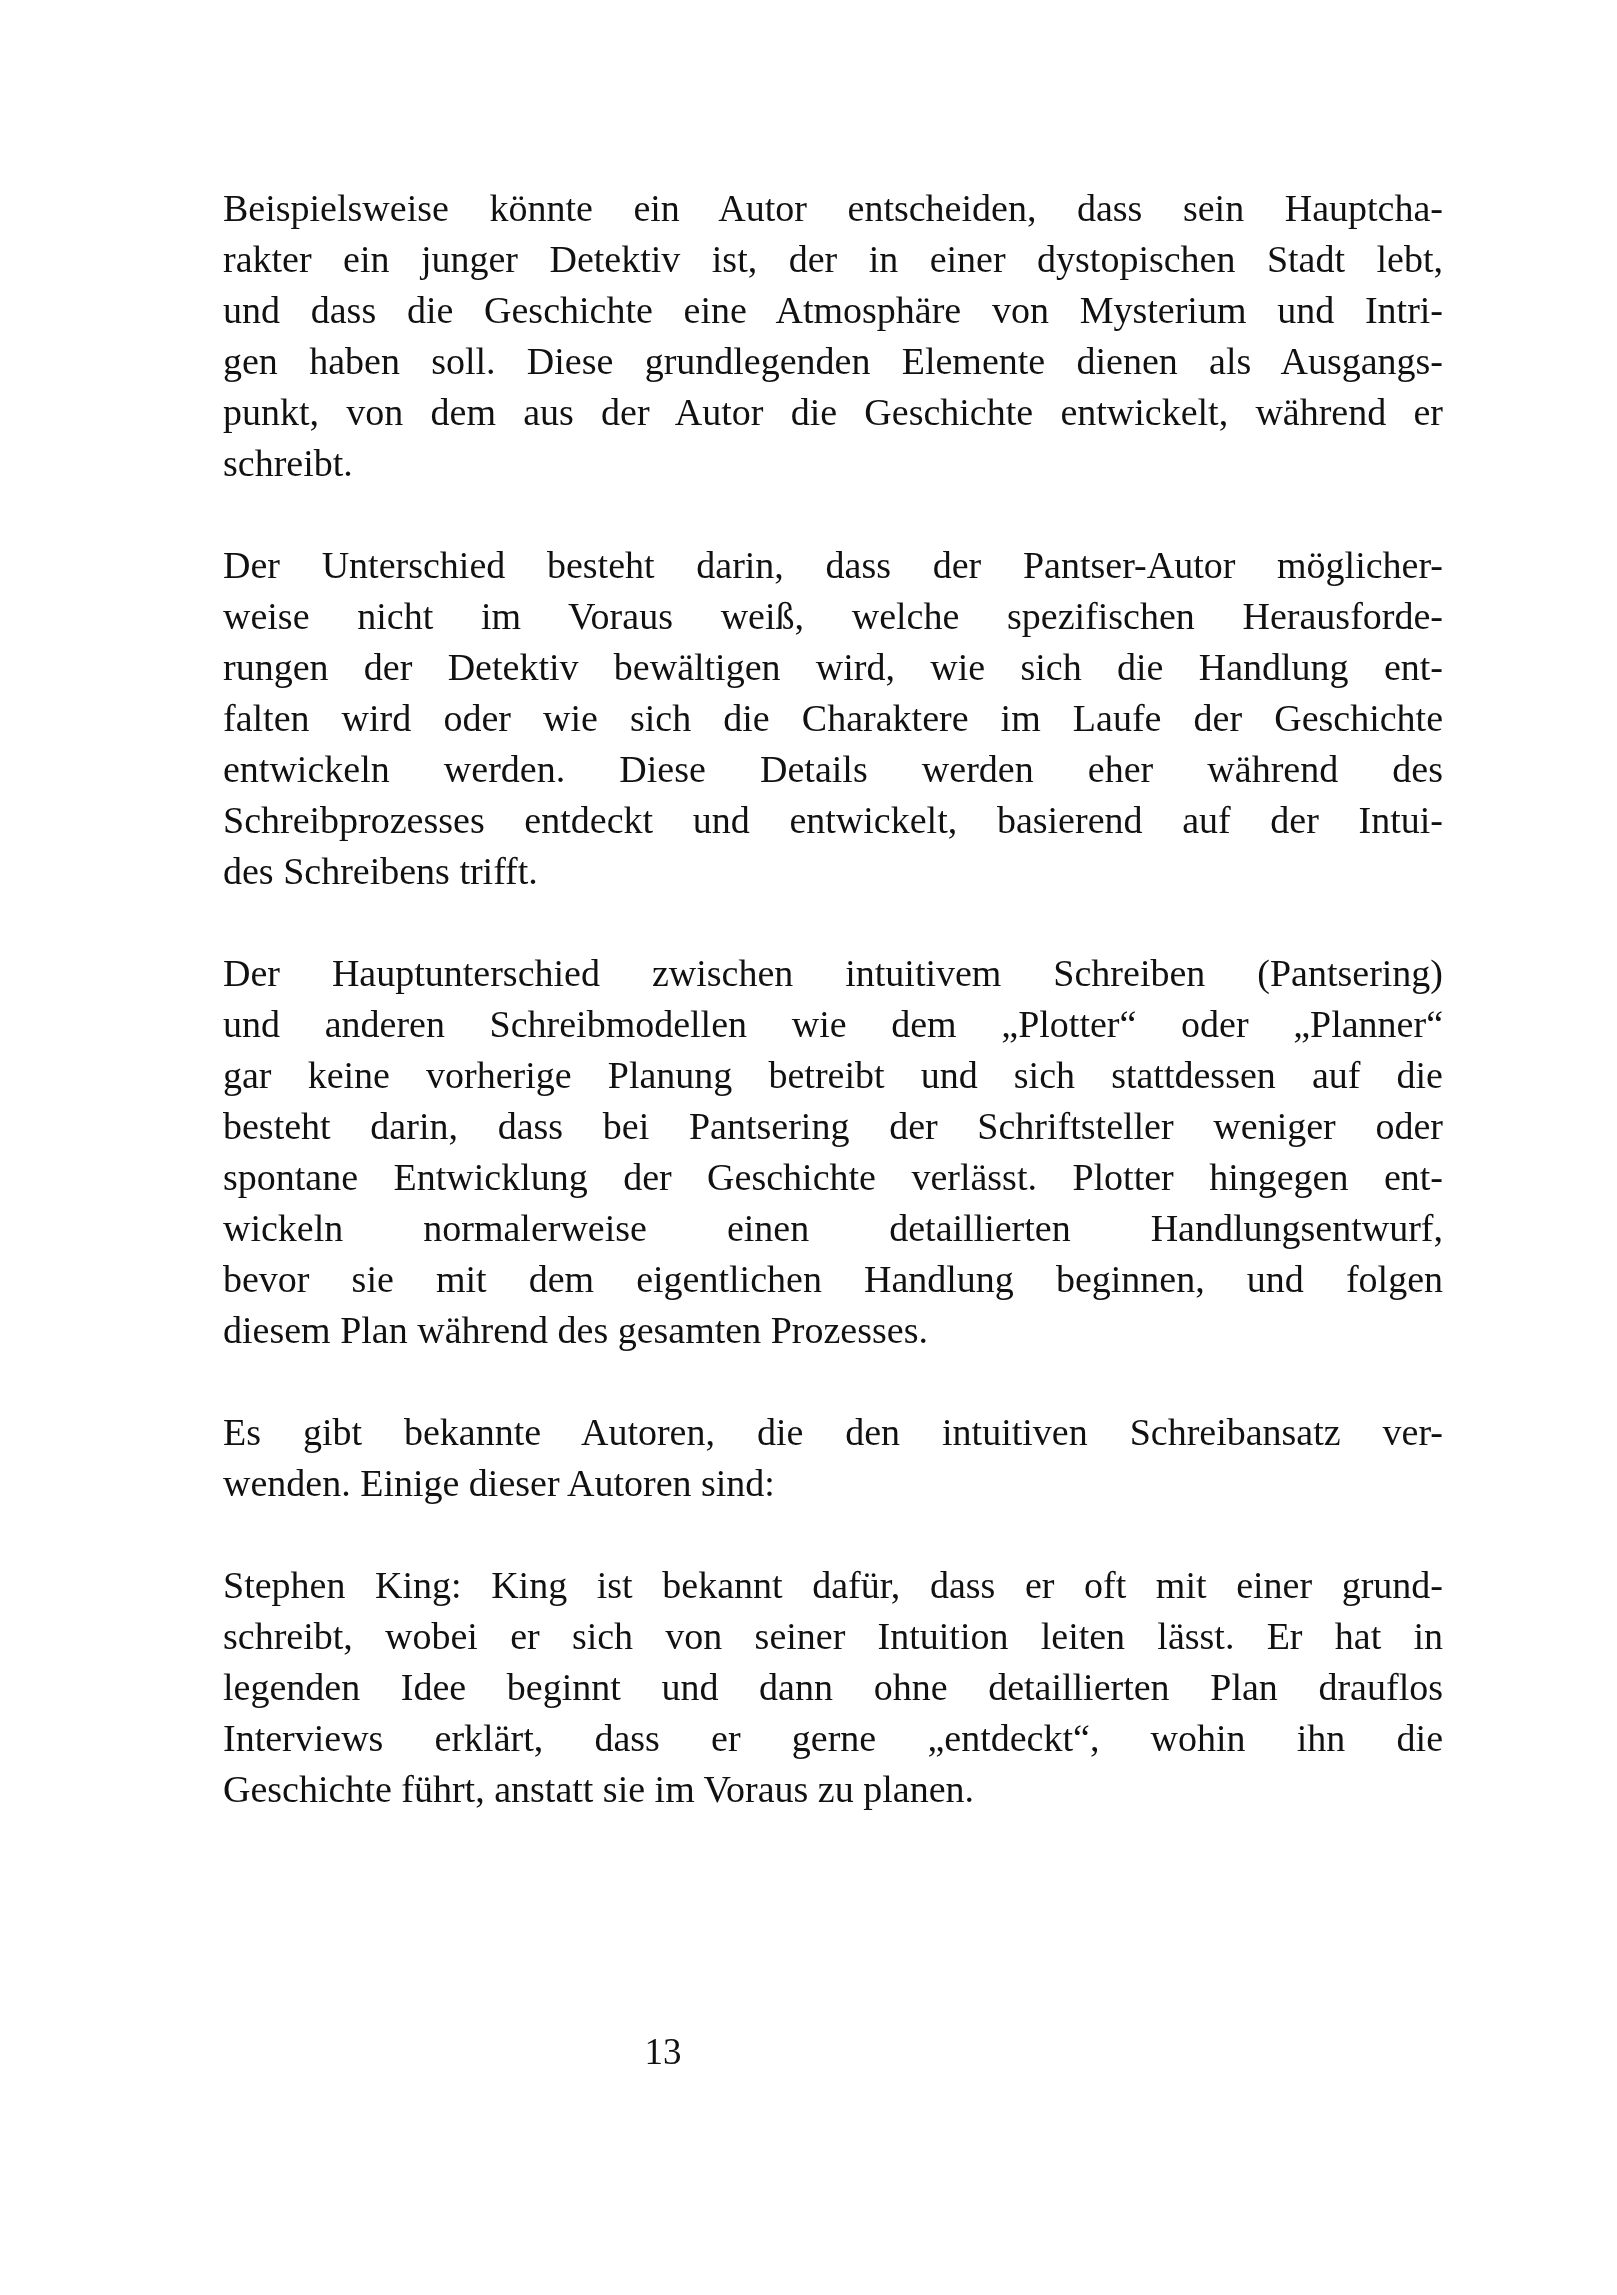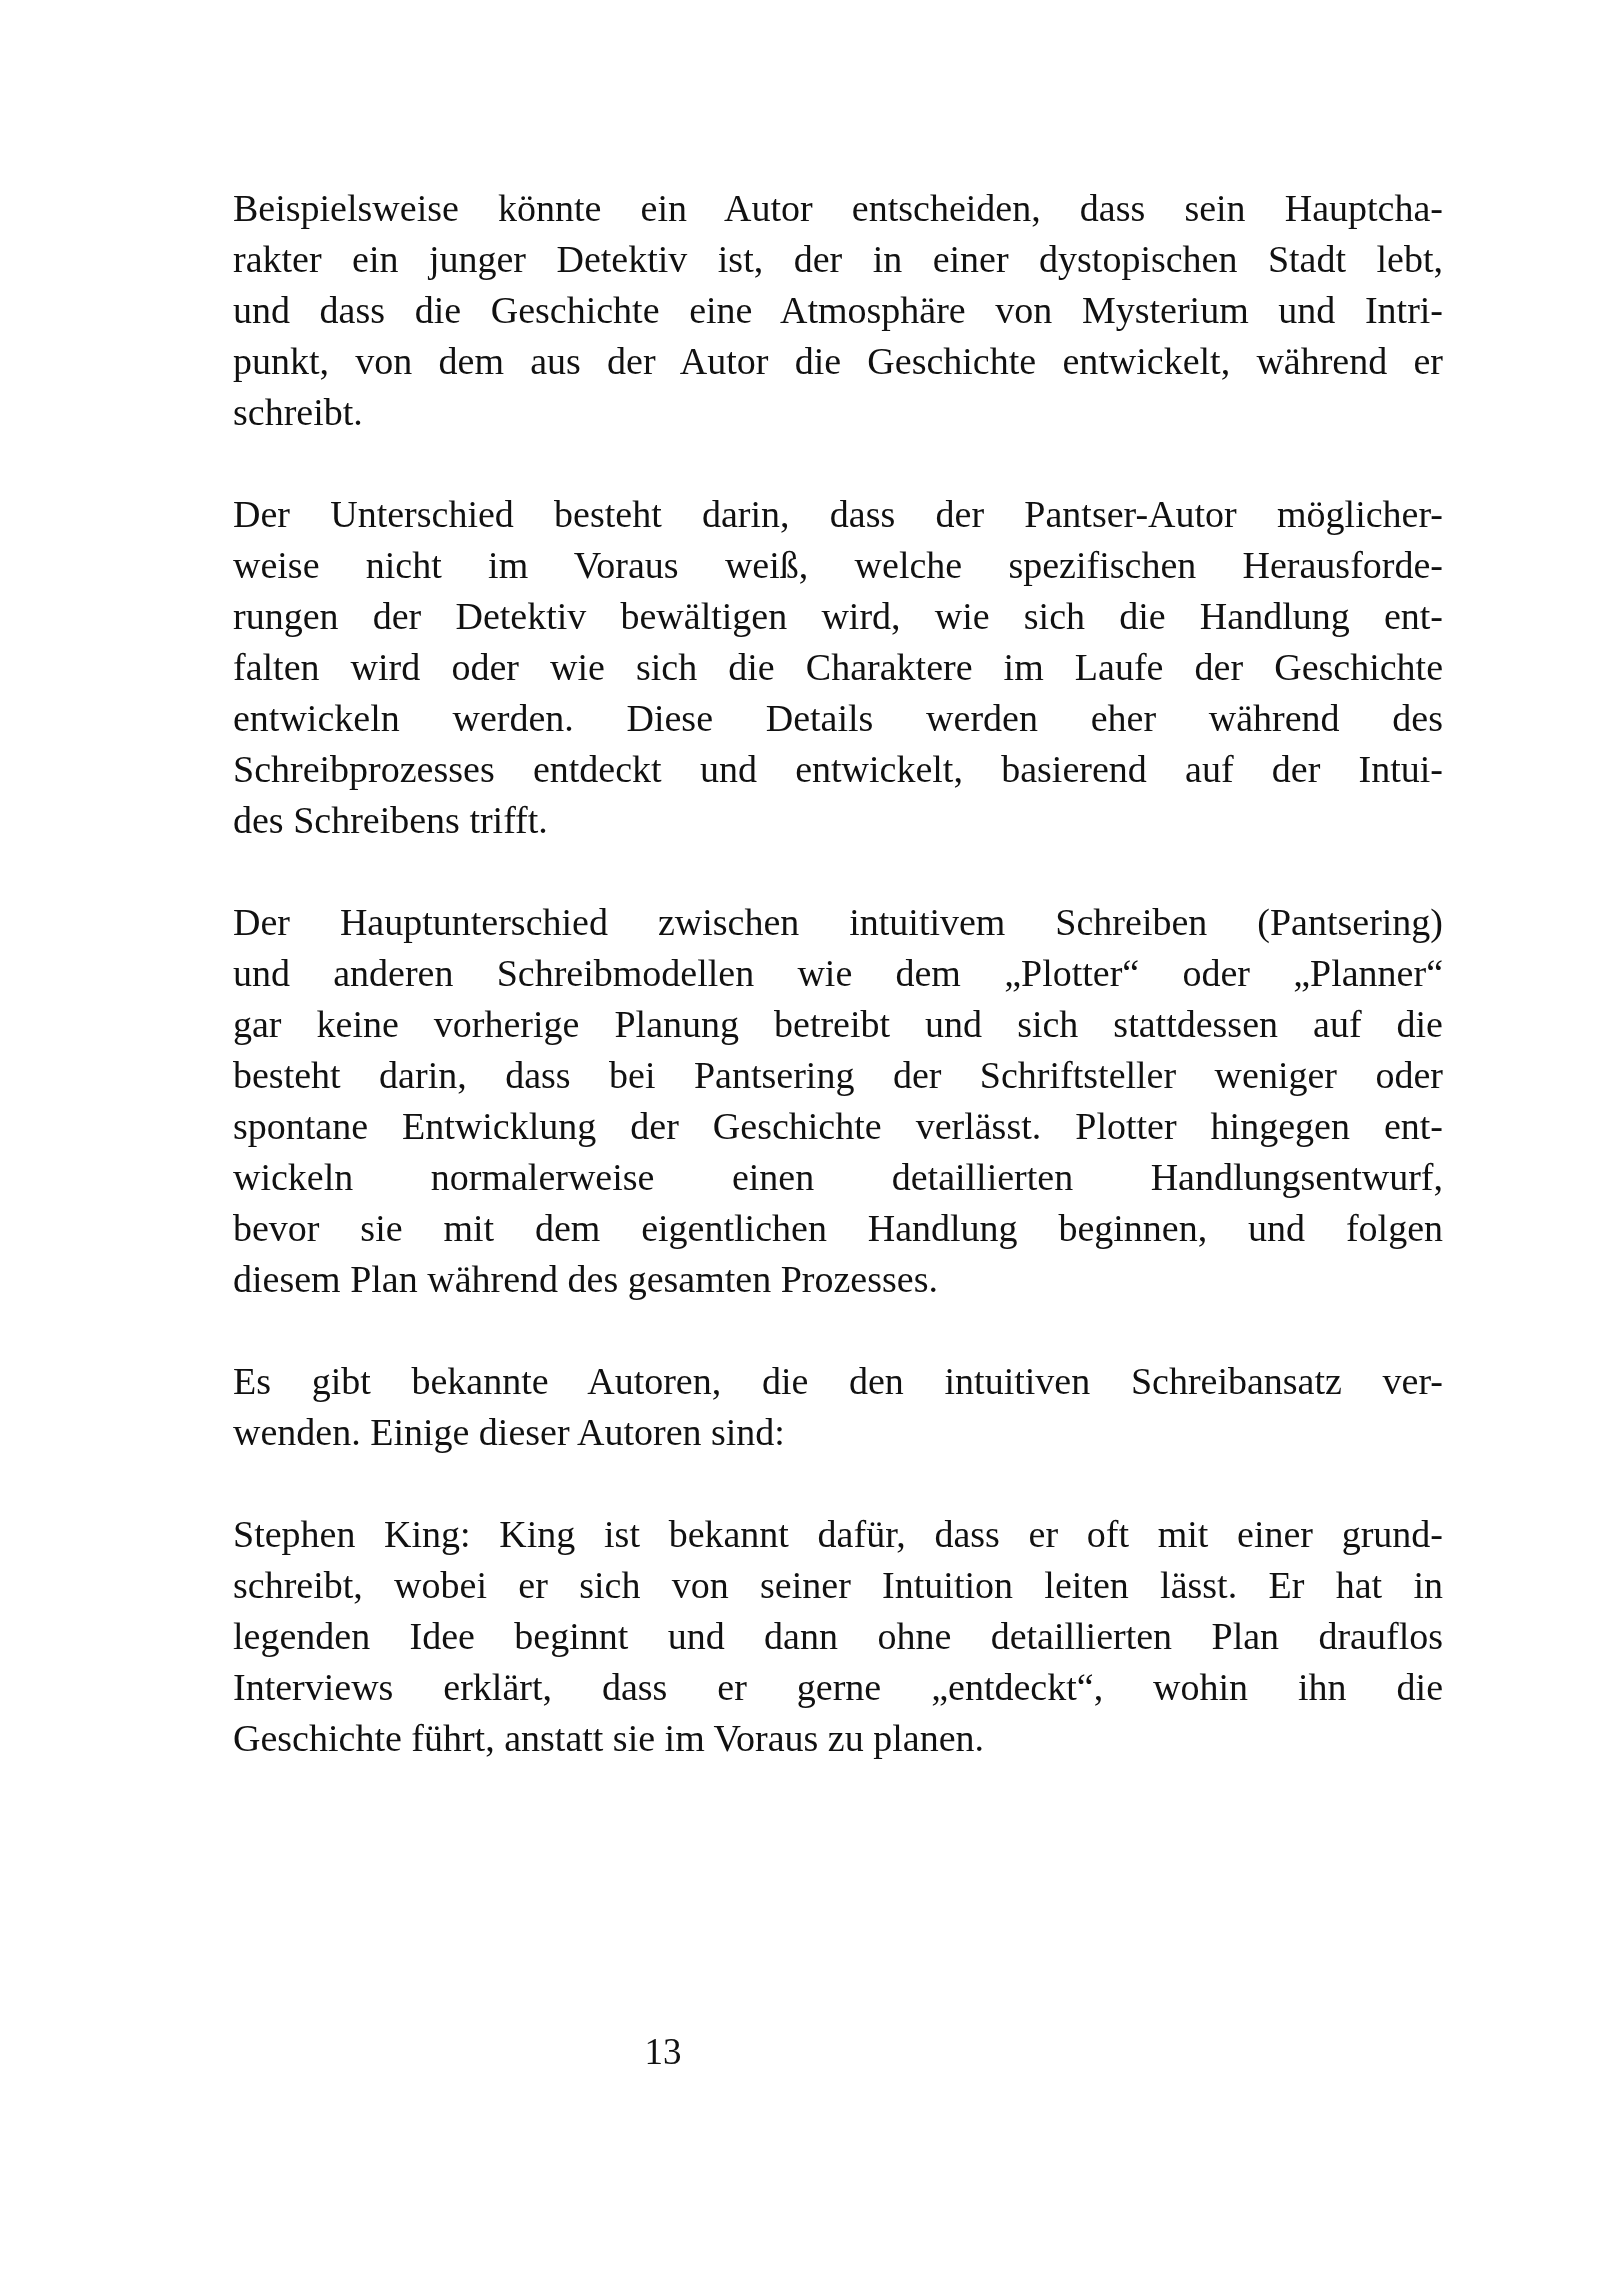--- a/index.html
+++ b/index.html
@@ -22,21 +22,21 @@
     height: 2295px;
     background: #ffffff;
   }
   .text-block {
     position: absolute;
     left: 217px;
     top: 183px;
     width: 1226px;
   }
   .paragraph {
-    margin: 0 0 51px 16px;
+    margin: 0 0 51px 6px;
   }
   .line {
     display: block;
     height: 51px;
     line-height: 51px;
     font-size: 38px;
     white-space: nowrap;
     text-align: justify;
     text-align-last: justify;
   }
@@ -58,20 +58,21 @@
 </head>
 <body>
 
 <div class="page">
   <div class="text-block">
 
     <p class="paragraph">
       <span class="line">Beispielsweise könnte ein Autor entscheiden, dass sein Hauptcha-</span>
       <span class="line">rakter ein junger Detektiv ist, der in einer dystopischen Stadt lebt,</span>
       <span class="line">und dass die Geschichte eine Atmosphäre von Mysterium und Intri-</span>
+      <span class="line">gen haben soll. Diese grundlegenden Elemente dienen als Ausgangs-</span>
       <span class="line">punkt, von dem aus der Autor die Geschichte entwickelt, während er</span>
       <span class="line last">schreibt.</span>
     </p>
 
     <p class="paragraph">
       <span class="line">Der Unterschied besteht darin, dass der Pantser-Autor möglicher-</span>
       <span class="line">weise nicht im Voraus weiß, welche spezifischen Herausforde-</span>
       <span class="line">rungen der Detektiv bewältigen wird, wie sich die Handlung ent-</span>
       <span class="line">falten wird oder wie sich die Charaktere im Laufe der Geschichte</span>
       <span class="line">entwickeln werden. Diese Details werden eher während des</span>

